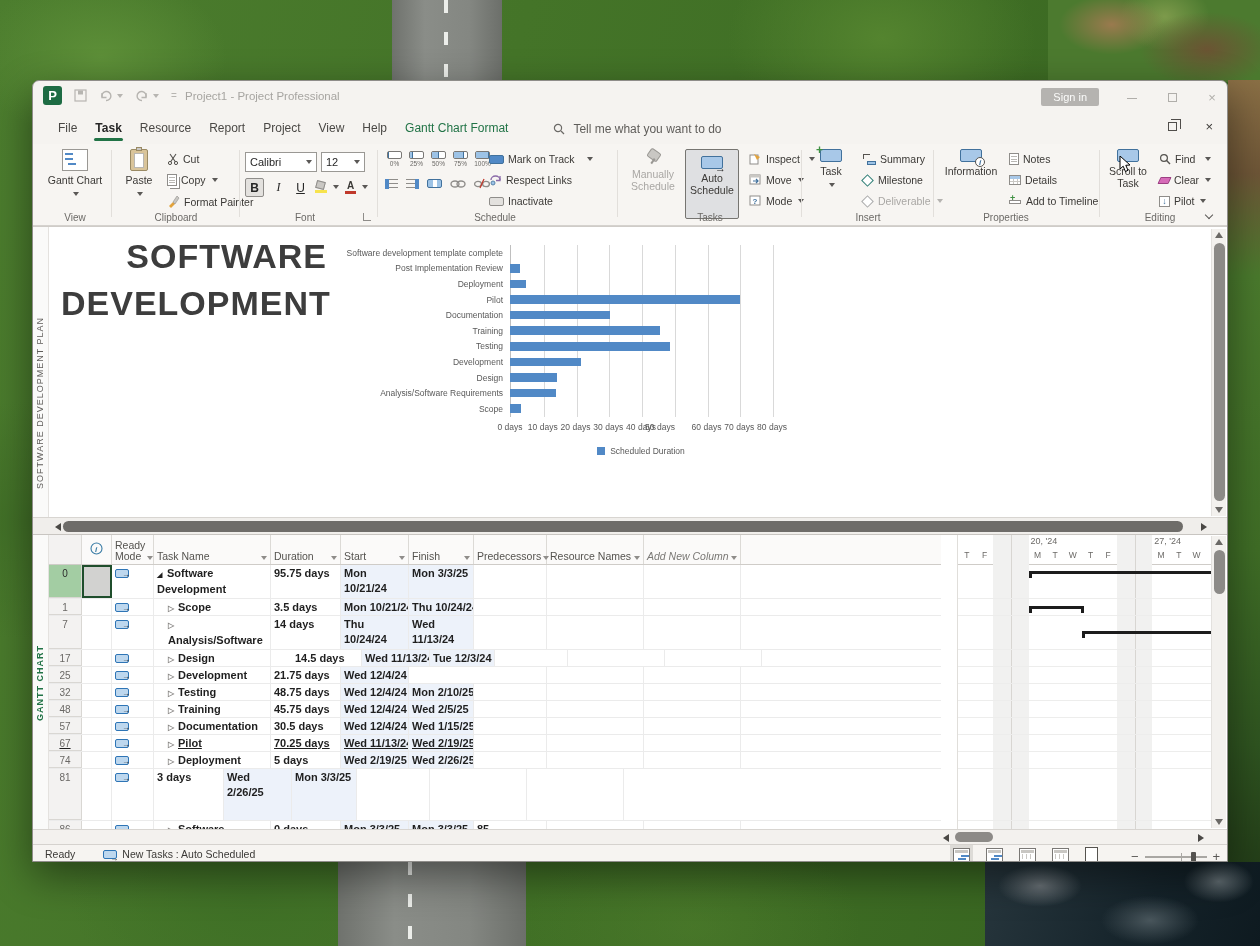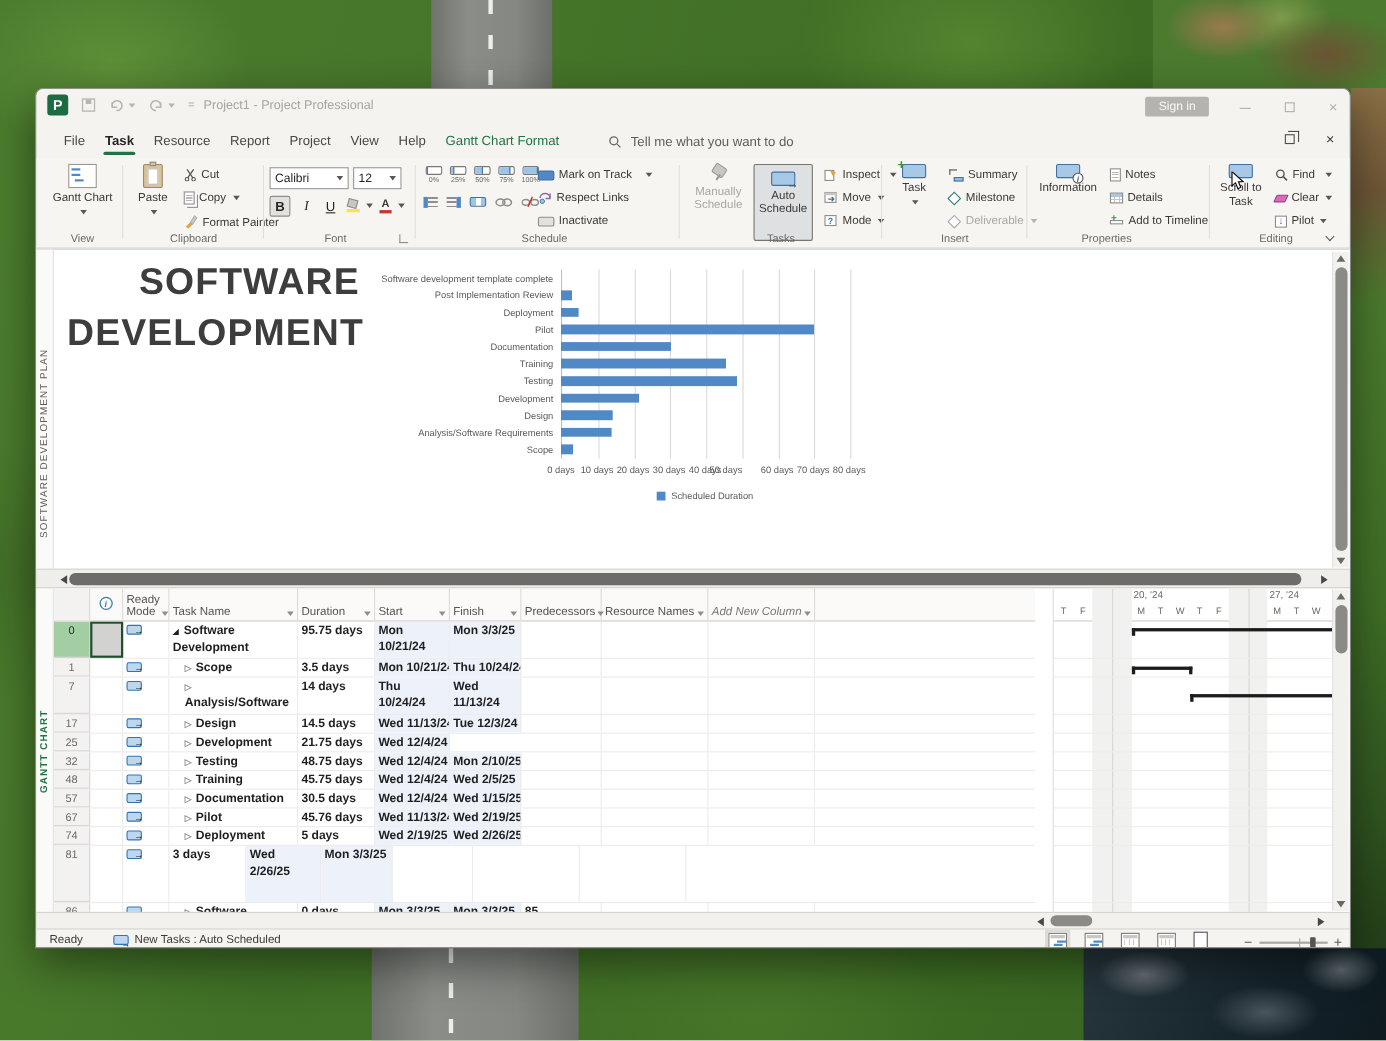--- a/index.html
+++ b/index.html
@@ -699,21 +699,21 @@
               <div class="td " style="width: 73px;"></div>
               <div class="td " style="width: 97px;"></div>
               <div class="td " style="width: 97px;"></div>
               <div class="td" style="flex: 1 1 0%; border-right: none;"></div>
             </div>
             <div class="trow" style="height: 17px;">
               <div class="td c-idc" style="width: 33px;">17</div>
               <div class="td" style="width: 30px;"></div>
               <div class="td" style="width: 42px;"><span class="modeic"></span></div>
               <div class="td" style="width: 117px; padding-left: 14px;"><span class="expander">▷</span><span>Design</span></div>
-              <div class="td " style="width: 70px;">14.5 days</div>
+              <div class="td " style="width: 70px; margin-left: 21px;">14.5 days</div>
               <div class="td tint" style="width: 68px;">Wed 11/13/24</div>
               <div class="td tint" style="width: 65px;">Tue 12/3/24</div>
               <div class="td " style="width: 73px;"></div>
               <div class="td " style="width: 97px;"></div>
               <div class="td " style="width: 97px;"></div>
               <div class="td" style="flex: 1 1 0%; border-right: none;"></div>
             </div>
             <div class="trow" style="height: 17px;">
               <div class="td c-idc" style="width: 33px;">25</div>
               <div class="td" style="width: 30px;"></div>
@@ -759,26 +759,26 @@
               <div class="td" style="width: 42px;"><span class="modeic"></span></div>
               <div class="td" style="width: 117px; padding-left: 14px;"><span class="expander">▷</span><span>Documentation</span></div>
               <div class="td " style="width: 70px;">30.5 days</div>
               <div class="td tint" style="width: 68px;">Wed 12/4/24</div>
               <div class="td tint" style="width: 65px;">Wed 1/15/25</div>
               <div class="td " style="width: 73px;"></div>
               <div class="td " style="width: 97px;"></div>
               <div class="td " style="width: 97px;"></div>
               <div class="td" style="flex: 1 1 0%; border-right: none;"></div>
             </div>
-            <div class="trow" style="height: 17px;">
+            <div class="trow" style="height: 17px; text-decoration: underline;">
               <div class="td c-idc" style="width: 33px;">67</div>
               <div class="td" style="width: 30px;"></div>
               <div class="td" style="width: 42px;"><span class="modeic"></span></div>
               <div class="td" style="width: 117px; padding-left: 14px;"><span class="expander">▷</span><span>Pilot</span></div>
-              <div class="td " style="width: 70px;">45.76 days</div>
+              <div class="td " style="width: 70px;">70.25 days</div>
               <div class="td tint" style="width: 68px;">Wed 11/13/24</div>
               <div class="td tint" style="width: 65px;">Wed 2/19/25</div>
               <div class="td " style="width: 73px;"></div>
               <div class="td " style="width: 97px;"></div>
               <div class="td " style="width: 97px;"></div>
               <div class="td" style="flex: 1 1 0%; border-right: none;"></div>
             </div>
             <div class="trow" style="height: 17px;">
               <div class="td c-idc" style="width: 33px;">74</div>
               <div class="td" style="width: 30px;"></div>

